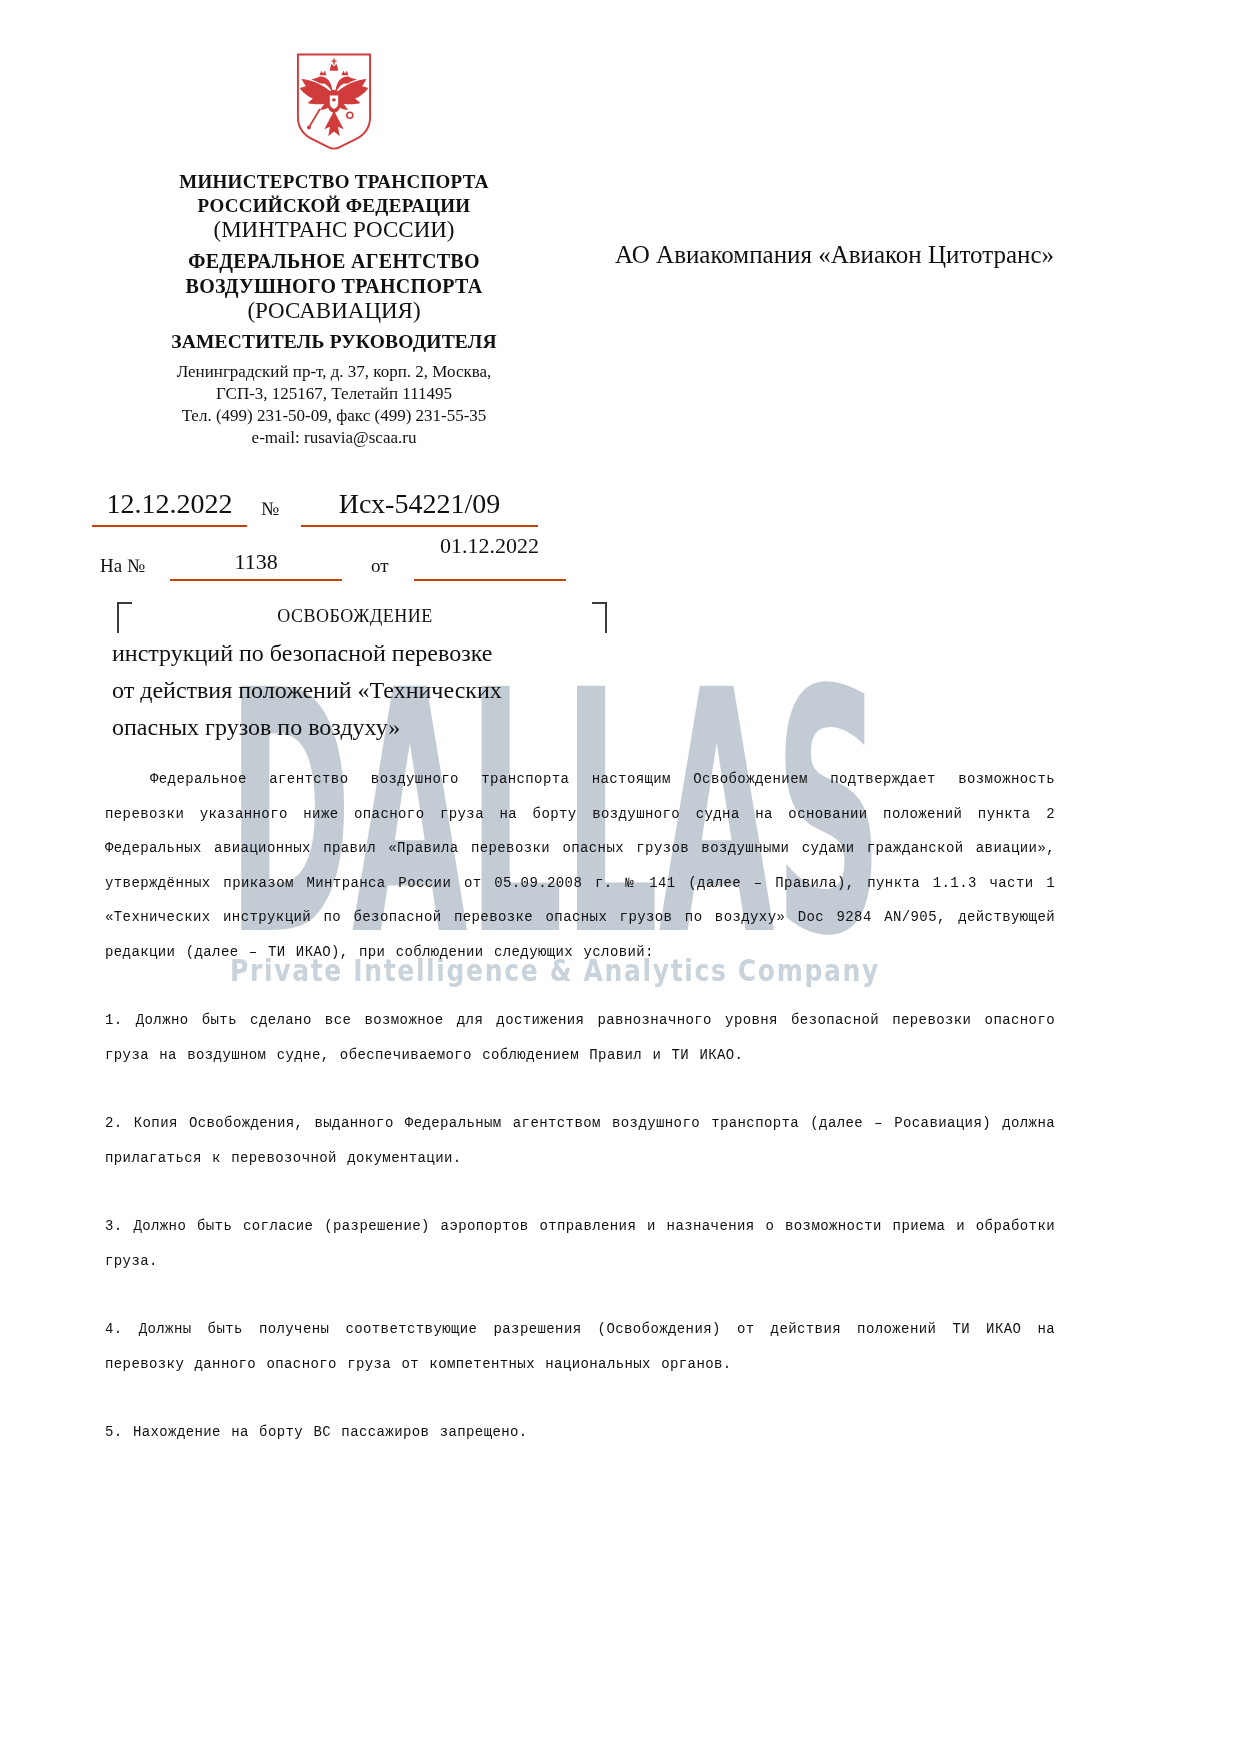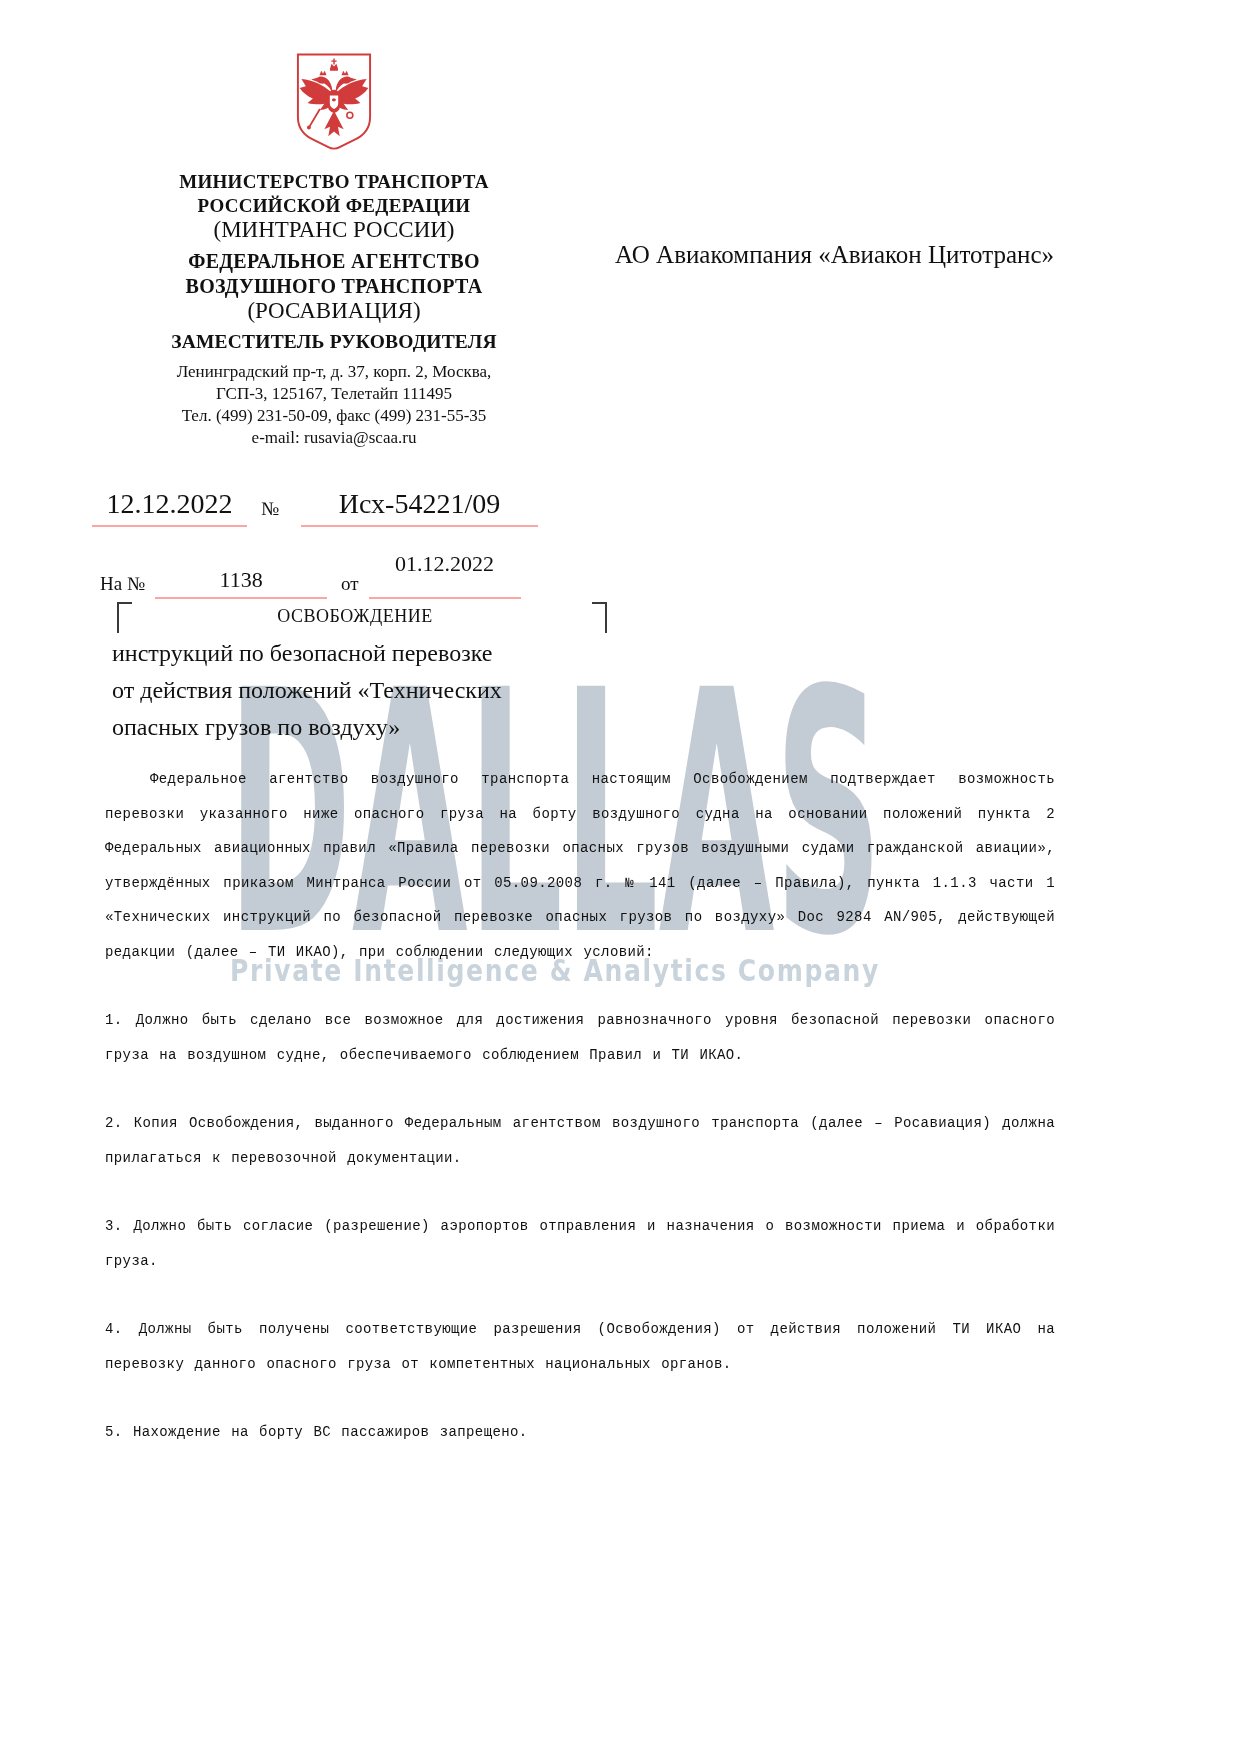--- a/index.html
+++ b/index.html
@@ -20,25 +20,25 @@
   .h-reg19  { font-size:23px; line-height:23px; }
   .h-bold20 { font-weight:bold; font-size:20px; line-height:25px; letter-spacing:.3px; }
   .grp { margin-bottom:8px; }
   .signer { font-weight:bold; font-size:19.5px; line-height:24px; margin-bottom:7px; letter-spacing:.2px; }
   .addr { font-size:17px; line-height:22px; }
   
   .recipient { position:absolute; left:615px; top:241px; z-index:1; font-size:25px; }
   
   .ref-block { position:absolute; left:92px; top:488px; width:480px; z-index:1; }
   .ref-line { display:flex; align-items:flex-end; }
-  .u { border-bottom:2px solid #fca5a5; text-align:center; }
+  .u { border-bottom:2px solid #c2410c; text-align:center; }
   .ref-date   { width:155px; font-size:28px; padding-bottom:5px; }
   .ref-nosign { font-size:19px; margin:0 0 7px 14px; width:30px; }
   .ref-out    { width:237px; font-size:28px; padding-bottom:5px; margin-left:10px; }
-  .ref-line2 { margin-top:24px; }
+  .ref-line2 { margin-top:6px;gap:15px; }
   .ref-label  { font-size:19px; margin:0 0 4px 8px; }
   .ref-replyno   { width:172px; font-size:22px; padding-bottom:4px; margin-left:10px; }
   .ref-fromlabel { font-size:19px; margin:0 0 4px 14px; }
   .ref-replydate { width:152px; font-size:22px; padding-bottom:20px; margin-left:10px; }
   
   .title-block { position:absolute; left:105px; top:598px; width:500px; z-index:1;
                  font-size:24px; line-height:37px; }
   .title-head { text-align:center; font-size:18px; letter-spacing:.5px; }
   .title-lines { padding-left:7px; }
   .bracket { position:absolute; width:13px; height:29px; }

